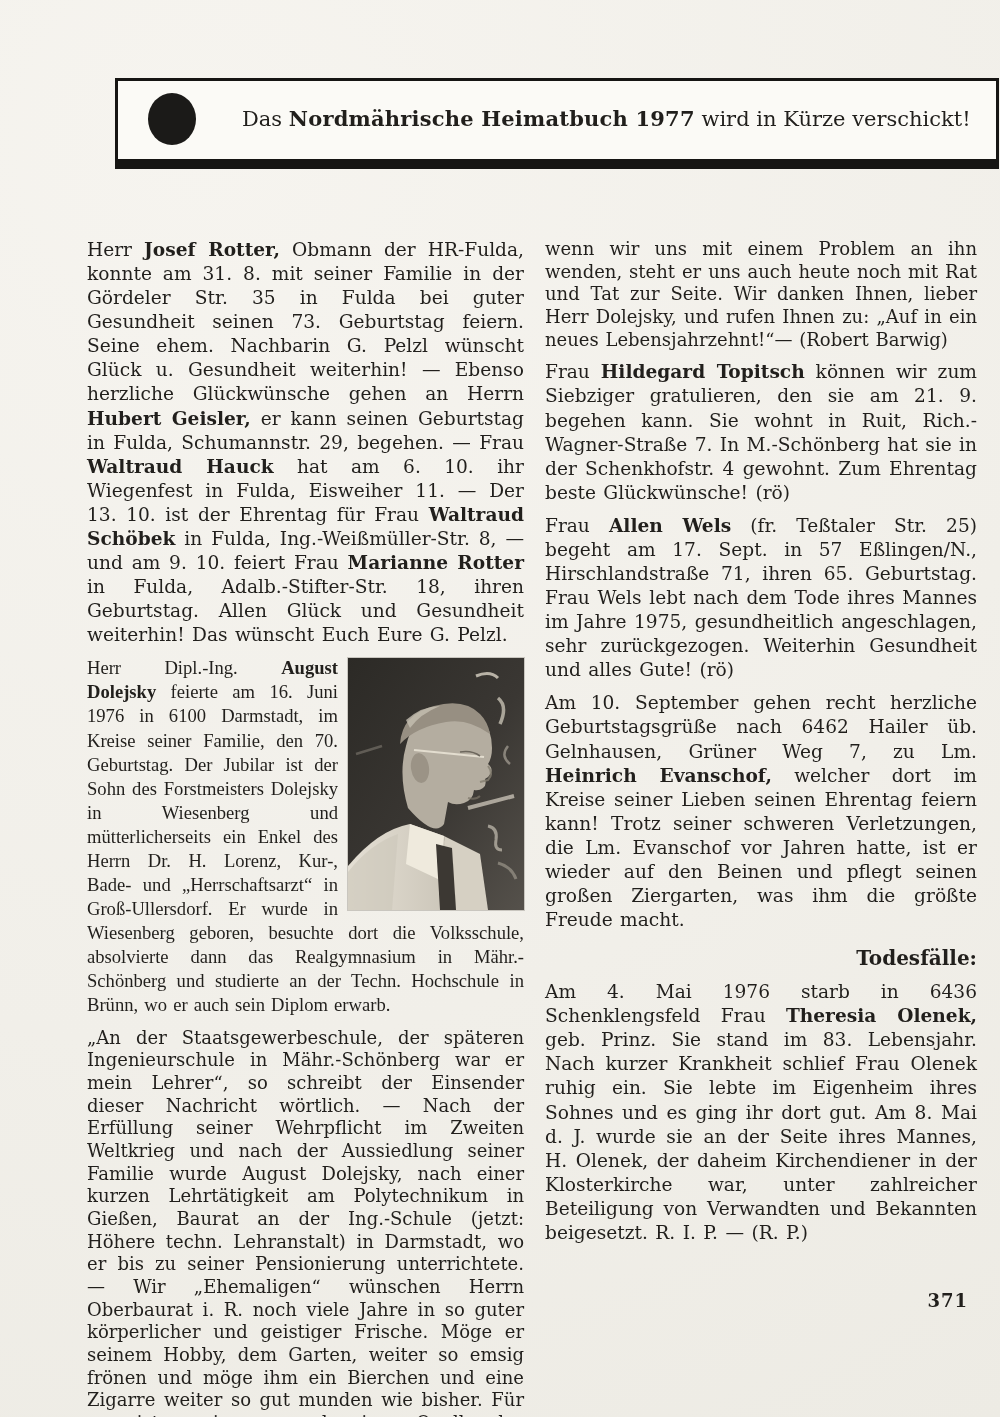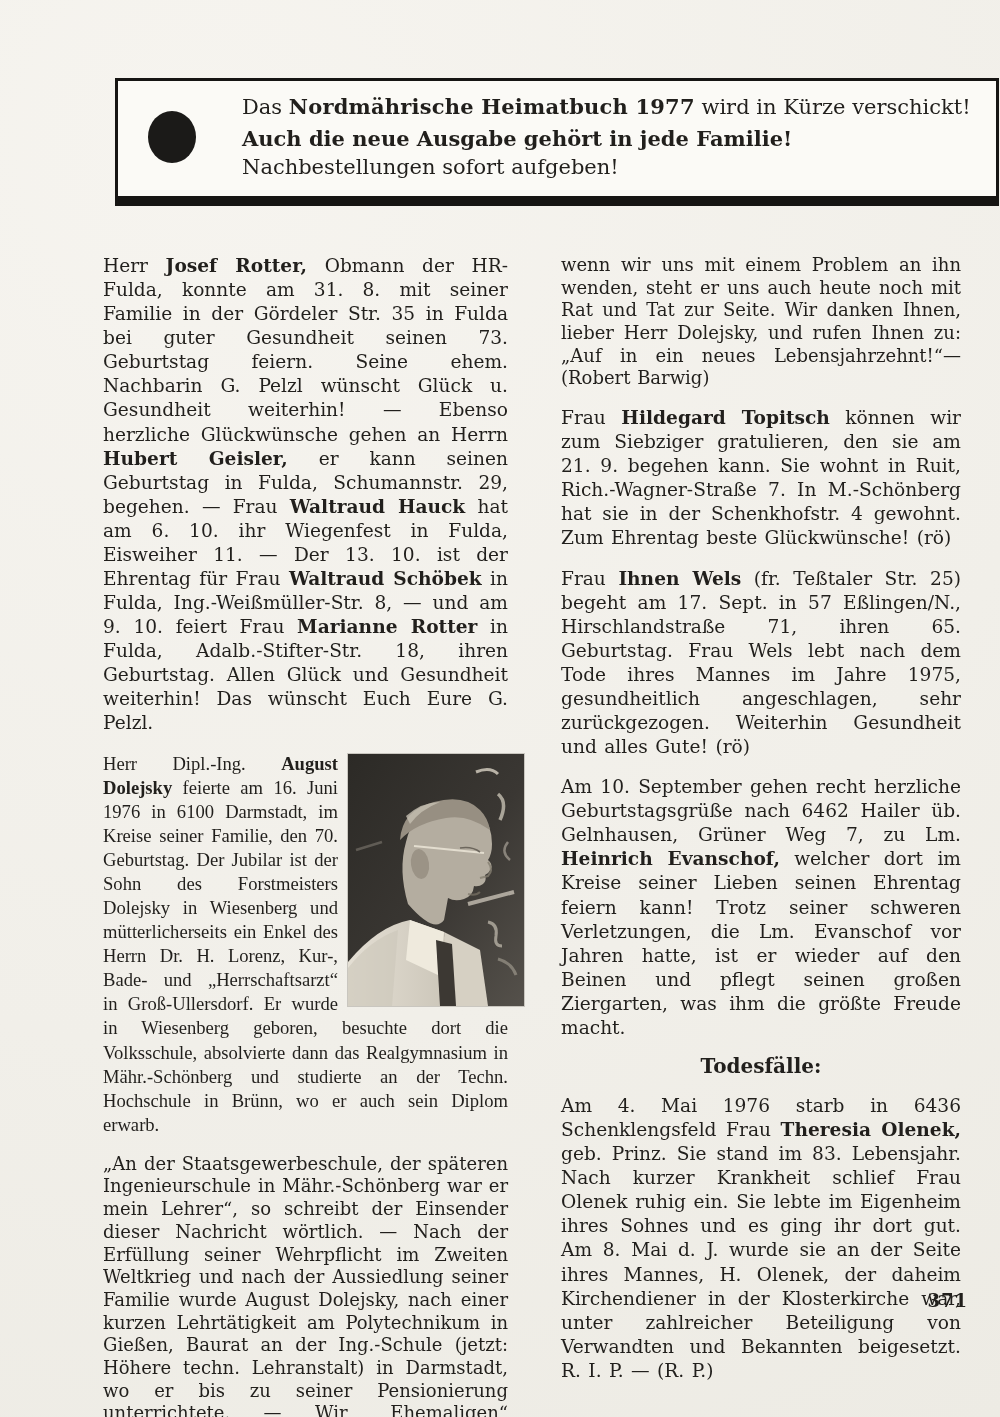--- a/index.html
+++ b/index.html
@@ -45,40 +45,40 @@
 
   
   .col {
     position: absolute;
     top: 238px;
     text-align: justify;
   }
   .col-left  { left: 87px;  width: 437px; }
   .col-right { left: 545px; width: 432px; }
 
-  p { margin: 16px; }
+  p { margin: 0; }
   .body-para {
     font-size: 18.6px;
     line-height: 1.295;
     margin-bottom: 9px;
     word-spacing: 1.5px;
   }
   .small-para {
     font-size: 18px;
     line-height: 1.26;
     margin-bottom: 9px;
     word-spacing: 1px;
   }
   .body-para b, .small-para b { font-weight: bold; }
 
   .deaths-heading {
     font-size: 20px;
     font-weight: bold;
     margin: 14px 0 10px 0;
-    text-align: center;
+    text-align: right;
   }
 
   
   .dolejsky-block { overflow: visible; font-family: Liberation Serif, serif; }
   .portrait-photo {
     float: right;
     width: 176px;
     height: 252px;
     margin: 2px 0 8px 10px;
     background: #33302c;
@@ -99,21 +99,20 @@
 </style>
 </head>
 <body>
 
 <div class="page">
 
   <div class="notice-box">
     <div class="notice-dot"></div>
     <div class="notice-text">
       <div class="notice-line1"><span>Das </span><b>Nordmährische Heimatbuch 1977</b><span> wird in Kürze verschickt!</span></div>
-      <div class="notice-line3"><b>Auch die neue Ausgabe gehört in jede Familie!</b><span> Nachbestellungen sofort aufgeben!</span></div>
     </div>
   </div>
 
   <div class="col col-left">
     <p class="body-para"><span>Herr </span><b>Josef Rotter,</b><span> Obmann der HR-Fulda, konnte am 31. 8. mit seiner Familie in der Gördeler Str. 35 in Fulda bei guter Gesundheit seinen 73. Geburtstag feiern. Seine ehem. Nachbarin G. Pelzl wünscht Glück u. Gesundheit weiterhin! — Ebenso herzliche Glückwünsche gehen an Herrn </span><b>Hubert Geisler,</b><span> er kann seinen Geburtstag in Fulda, Schumannstr. 29, begehen. — Frau </span><b>Waltraud Hauck</b><span> hat am 6. 10. ihr Wiegenfest in Fulda, Eisweiher 11. — Der 13. 10. ist der Ehrentag für Frau </span><b>Waltraud Schöbek</b><span> in Fulda, Ing.-Weißmüller-Str. 8, — und am 9. 10. feiert Frau </span><b>Marianne Rotter</b><span> in Fulda, Adalb.-Stifter-Str. 18, ihren Geburtstag. Allen Glück und Gesundheit weiterhin! Das wünscht Euch Eure G. Pelzl.</span></p>
 
     <div class="dolejsky-block">
       <div class="portrait-photo">
         <svg viewBox="0 0 176 252" preserveAspectRatio="none">
           <defs>
@@ -163,21 +162,21 @@
 
     <p class="small-para">„An der Staatsgewerbeschule, der späteren Ingenieurschule in Mähr.-Schönberg war er mein Lehrer“, so schreibt der Einsender dieser Nachricht wörtlich. — Nach der Erfüllung seiner Wehrpflicht im Zweiten Weltkrieg und nach der Aussiedlung seiner Familie wurde August Dolejsky, nach einer kurzen Lehrtätigkeit am Polytechnikum in Gießen, Baurat an der Ing.-Schule (jetzt: Höhere techn. Lehranstalt) in Darmstadt, wo er bis zu seiner Pensionierung unterrichtete. — Wir „Ehemaligen“ wünschen Herrn Oberbaurat i. R. noch viele Jahre in so guter körperlicher und geistiger Frische. Möge er seinem Hobby, dem Garten, weiter so emsig frönen und möge ihm ein Bierchen und eine Zigarre weiter so gut munden wie bisher. Für uns ist er immer noch eine „Quelle des Wissens“ und</p>
   </div>
 
   <div class="col col-right">
     <p class="small-para">wenn wir uns mit einem Problem an ihn wenden, steht er uns auch heute noch mit Rat und Tat zur Seite. Wir danken Ihnen, lieber Herr Dolejsky, und rufen Ihnen zu: „Auf in ein neues Lebensjahrzehnt!“— (Robert Barwig)</p>
 
     <p class="body-para"><span>Frau </span><b>Hildegard Topitsch</b><span> können wir zum Siebziger gratulieren, den sie am 21. 9. begehen kann. Sie wohnt in Ruit, Rich.-Wagner-Straße 7. In M.-Schönberg hat sie in der Schenkhofstr. 4 gewohnt. Zum Ehrentag beste Glückwünsche! (rö)</span></p>
 
 
-    <p class="body-para"><span>Frau </span><b>Ihnen Wels</b><span> (fr. Teßtaler Str. 25) begeht am 17. Sept. in 57 Eßlingen/N., Hirschlandstraße 71, ihren 65. Geburtstag. Frau Wels lebt nach dem Tode ihres Mannes im Jahre 1975, gesundheitlich angeschlagen, sehr zurückgezogen. Weiterhin Gesundheit und alles Gute! (rö)</span></p>
+    <p class="body-para"><span>Frau </span><b>Allen Wels</b><span> (fr. Teßtaler Str. 25) begeht am 17. Sept. in 57 Eßlingen/N., Hirschlandstraße 71, ihren 65. Geburtstag. Frau Wels lebt nach dem Tode ihres Mannes im Jahre 1975, gesundheitlich angeschlagen, sehr zurückgezogen. Weiterhin Gesundheit und alles Gute! (rö)</span></p>
 
     <p class="body-para"><span>Am 10. September gehen recht herzliche Geburtstagsgrüße nach 6462 Hailer üb. Gelnhausen, Grüner Weg 7, zu Lm. </span><b>Heinrich Evanschof,</b><span> welcher dort im Kreise seiner Lieben seinen Ehrentag feiern kann! Trotz seiner schweren Verletzungen, die Lm. Evanschof vor Jahren hatte, ist er wieder auf den Beinen und pflegt seinen großen Ziergarten, was ihm die größte Freude macht.</span></p>
 
 
     <div class="deaths-heading">Todesfälle:</div>
 
     <p class="body-para"><span>Am 4. Mai 1976 starb in 6436 Schenklengsfeld Frau </span><b>Theresia Olenek,</b><span> geb. Prinz. Sie stand im 83. Lebensjahr. Nach kurzer Krankheit schlief Frau Olenek ruhig ein. Sie lebte im Eigenheim ihres Sohnes und es ging ihr dort gut. Am 8. Mai d. J. wurde sie an der Seite ihres Mannes, H. Olenek, der daheim Kirchendiener in der Klosterkirche war, unter zahlreicher Beteiligung von Verwandten und Bekannten beigesetzt. R. I. P. — (R. P.)</span></p>
   </div>
 
   <div class="page-number">371</div>

